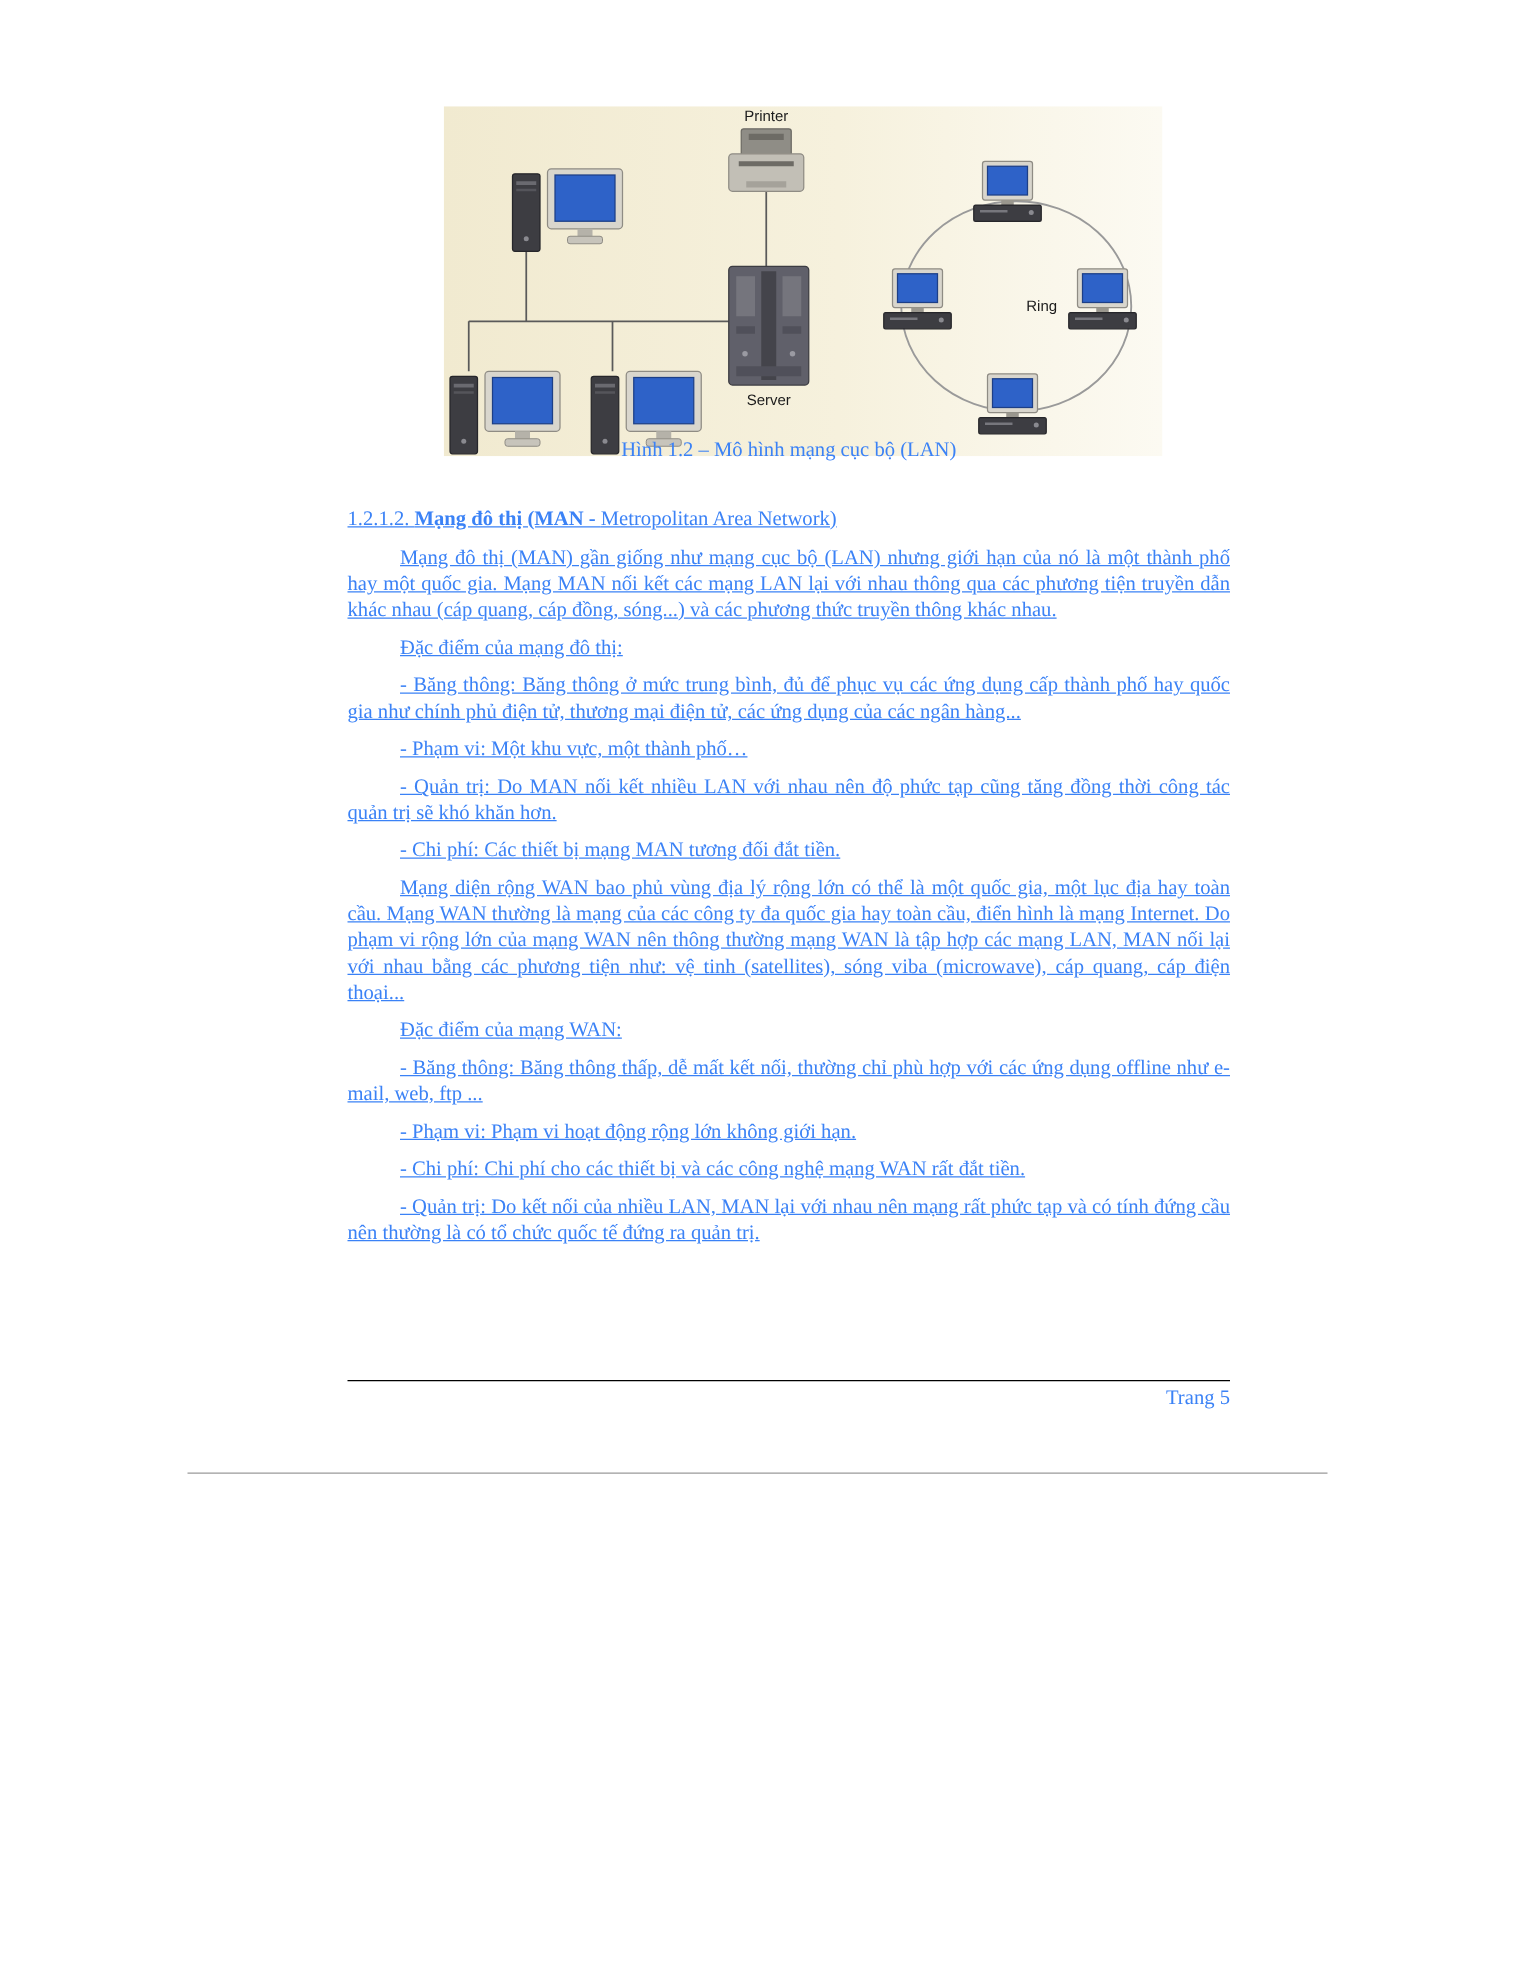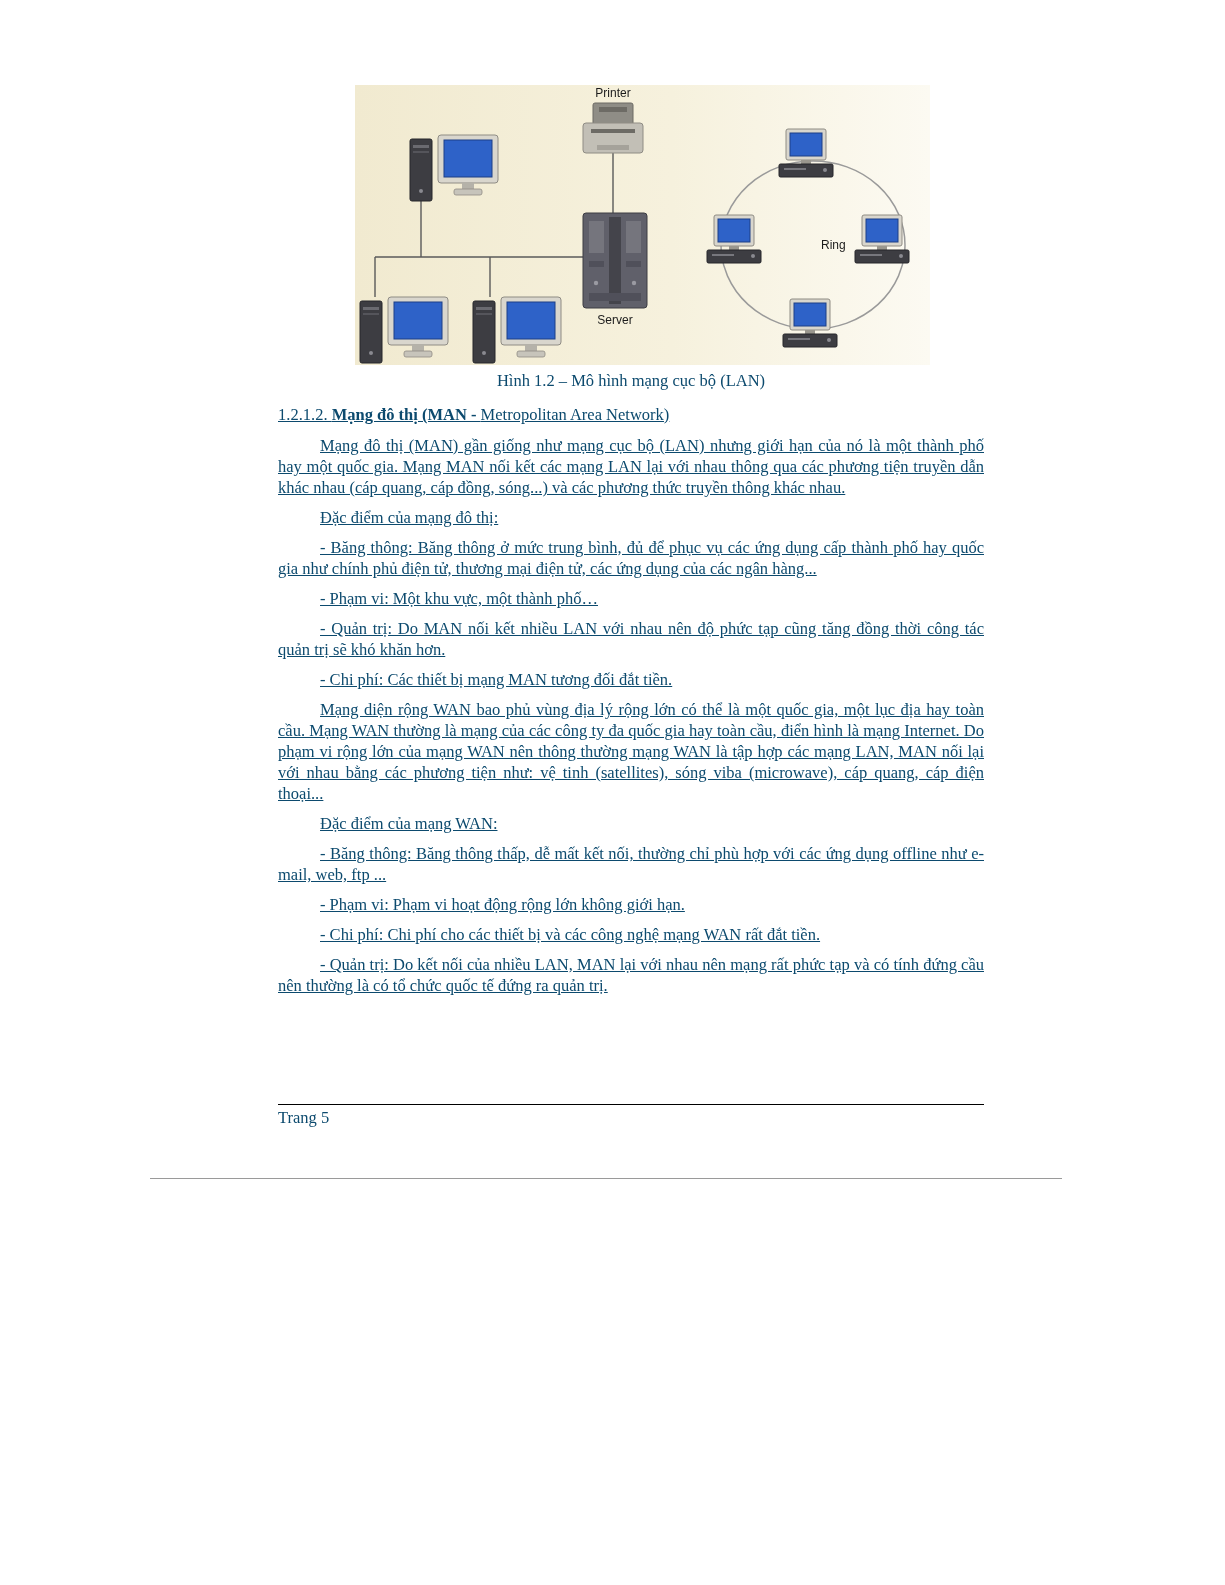--- a/index.html
+++ b/index.html
@@ -1,56 +1,56 @@
 <!DOCTYPE html>
 <html><head>
 <meta charset="utf-8">
 <style>
   html,body { margin:0; padding:0; background:#ffffff; }
   .page {
     position:relative;
     width:1225px; height:1585px;
     background:#ffffff;
     font-family:"Liberation Serif", serif;
-    color:#0c4a6e;
+    color:#3b82f6;
     overflow:hidden;
   }
   
   .figure {
     position:absolute; left:355px; top:85px;
     width:575px; height:280px;
   }
   .figure svg { display:block; }
   .figure text {
     font-family:"Liberation Sans", sans-serif;
     font-size:12px; fill:#1c1c1c;
   }
   .caption {
-    position:absolute; top:370px; left:278px; width:706px;
+    position:absolute; top:349px; left:278px; width:706px;
     text-align:center; font-size:16.5px; line-height:21px;
   }
   
   .content {
     position:absolute; top:399px; left:278px; width:706px;text-decoration:underline;
   }
   .content p {
     margin:0 0 9px 0;
     font-size:16.5px; line-height:21px;
     text-align:justify;
   }
   .indent { text-indent:42px; }
   .heading { margin-top:5px !important; margin-bottom:10px !important; text-align:left !important; }
   
   .footer-rule {
     position:absolute; top:1104px; left:278px; width:706px;
     border-top:1.5px solid #000;
   }
   .page-number {
     position:absolute; top:1107px; left:278px; width:706px;
-    text-align:left; font-size:16.5px; line-height:21px;
+    text-align:right; font-size:16.5px; line-height:21px;
   }
   .separator-rule {
     position:absolute; top:1178px; left:150px; width:912px;
     border-top:1px solid #9a9a9a;
   }
 </style>
 </head>
 <body>
 
 <div class="page">

